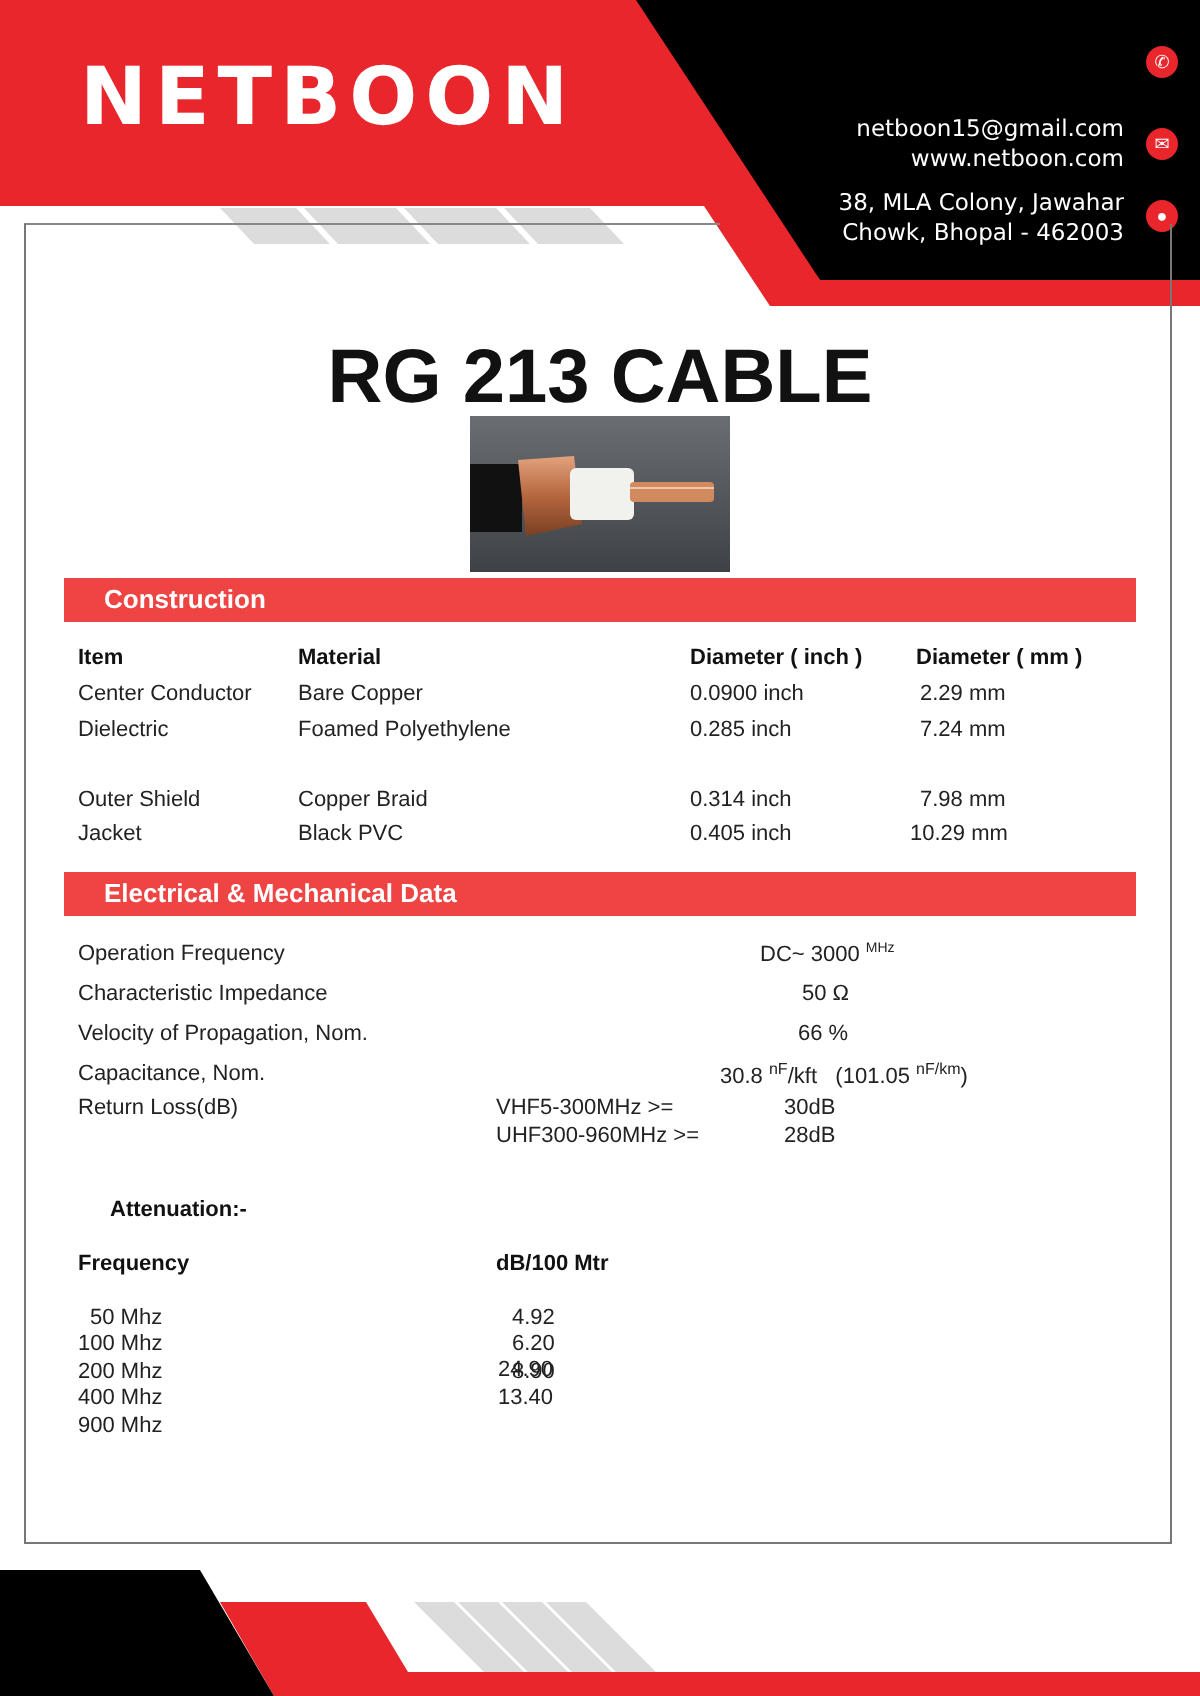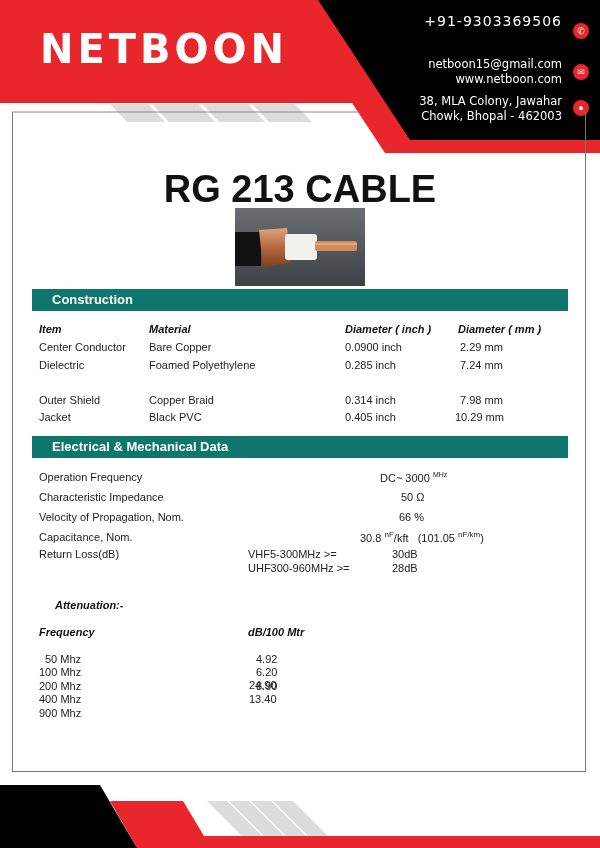--- a/index.html
+++ b/index.html
@@ -32,28 +32,28 @@
     }
 
     .title {
       position: absolute; left: 0; width: 600px; top: 168px; text-align: center;
       font-size: 38px; font-weight: bold; color: #111;
     }
 
     .cable-img { position: absolute; left: 235px; top: 208px; width: 130px; height: 78px; }
 
     .bar {
-      position: absolute; left: 32px; width: 536px; height: 22px; background: #0f766e;
+      position: absolute; left: 32px; width: 536px; height: 22px; background: #ef4444;
       color: #fff; font-weight: bold; font-size: 13px; line-height: 22px; padding-left: 20px;
     }
     .bar-con { top: 289px; }
     .bar-elec { top: 436px; }
 
     .t { position: absolute; font-size: 11px; white-space: nowrap; color: #222; }
-    .b { font-weight: bold; color: #111; font-style: italic; }
+    .b { font-weight: bold; color: #111; }
   </style>
 </head>
 <body>
 
 <svg class="hdr-svg" width="600" height="160" viewBox="0 0 600 160">
 
   <g fill="#dcdcdc">
     <polygon points="110,104 148,104 165,122 127,122"></polygon>
     <polygon points="152,104 198,104 215,122 169,122"></polygon>
     <polygon points="202,104 248,104 265,122 219,122"></polygon>
@@ -63,21 +63,20 @@
   <polygon points="0,0 330,0 410,140 600,140 600,153 385,153 352,103 0,103" fill="#e8262b"></polygon>
 
   <polygon points="318,0 600,0 600,140 410,140" fill="#000"></polygon>
 
   <line x1="12" y1="112" x2="360" y2="112" stroke="#888" stroke-width="1"></line>
 </svg>
 
 <div class="logo">NETBOON</div>
 
 <div class="c-block c-phone">
-  <div>+91-9303369506</div>
 </div>
 <div class="c-icon i-phone">✆</div>
 
 <div class="c-block c-mail">
   <div>netboon15@gmail.com</div>
   <div>www.netboon.com</div>
 </div>
 <div class="c-icon i-mail">✉</div>
 
 <div class="c-block c-addr">

